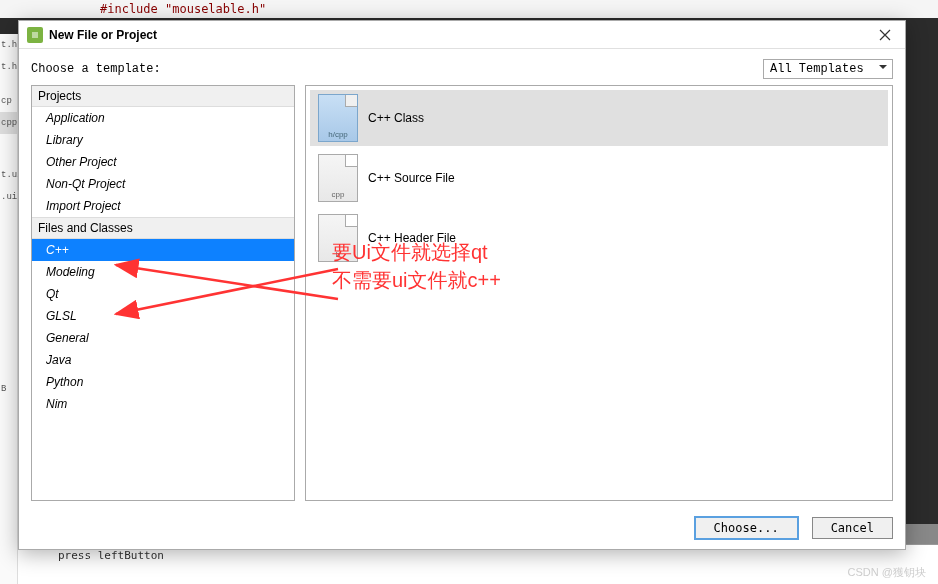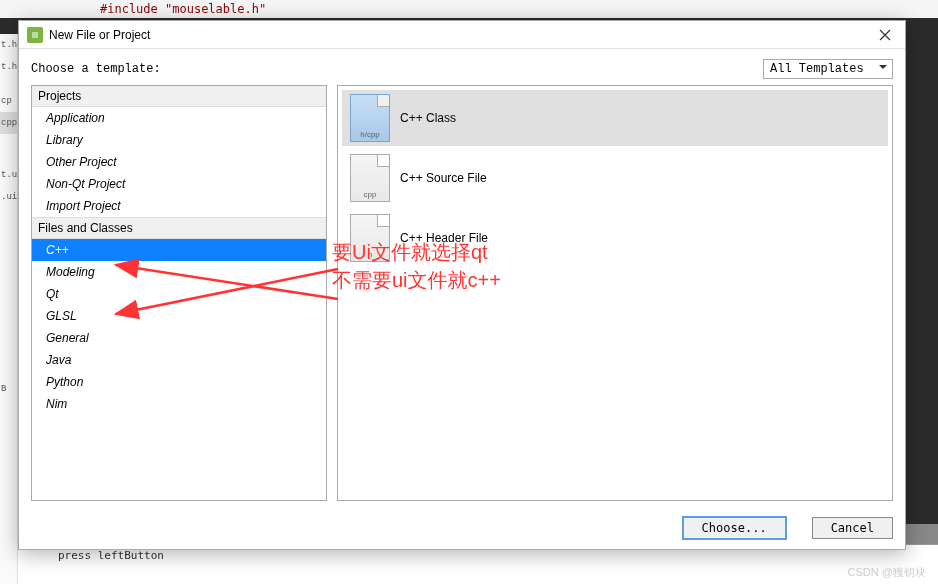--- a/index.html
+++ b/index.html
@@ -76,21 +76,21 @@
 .title-icon {
   width: 16px; height: 16px;
   background: #7cb342;
   border-radius: 2px;
   margin-right: 6px;
   display: flex;
   align-items: center;
   justify-content: center;
 }
 .title-icon svg { width: 10px; height: 10px; }
-.titlebar-text { flex: 1; font-size: 12px; font-family: "Segoe UI", sans-serif; }
+.titlebar-text { flex: 1; font-size: 12px; font-family: "Segoe UI", sans-serif; font-weight: bold; }
 .close-btn {
   width: 24px; height: 24px;
   display: flex; align-items: center; justify-content: center;
   cursor: pointer;
   font-size: 14px;
 }
 .top-row {
   display: flex;
   align-items: center;
   padding: 10px 12px 6px;
@@ -117,21 +117,21 @@
   display: flex;
   padding: 0 12px 8px;
   gap: 10px;
   min-height: 0;
 }
 .panel {
   border: 1px solid #aaa;
   background: #fff;
   overflow: hidden;
 }
-.panel.left { width: 296px; font-family: "Segoe UI", Arial, sans-serif; font-size: 12px; }
+.panel.left { width: 264px; font-family: "Segoe UI", Arial, sans-serif; font-size: 12px; }
 .panel.middle { flex: 1; position: relative; }
 .panel.right { width: 266px; padding: 6px 8px; }
 .cat-header {
   background: #f0f0f0;
   padding: 3px 6px;
   border-top: 1px solid #ddd;
   border-bottom: 1px solid #ddd;
 }
 .cat-header:first-child { border-top: none; }
 .cat-item {
@@ -178,21 +178,21 @@
   font-size: 8px;
   color: #666;
   margin-top: 16px;
 }
 .file-icon.blue .ext { color: #467; }
 .desc { line-height: 1.5; }
 .desc b { font-family: "Segoe UI", Arial, sans-serif; }
 .buttons {
   display: flex;
   justify-content: flex-end;
-  gap: 26px;
+  gap: 14px;
   padding: 8px 12px 10px;
 }
 .btn {
   border: 1px solid #888;
   background: #f0f0f0;
   padding: 3px 18px;
   cursor: pointer;
   font-family: "SimSun", monospace;
   font-size: 12px;
 }

